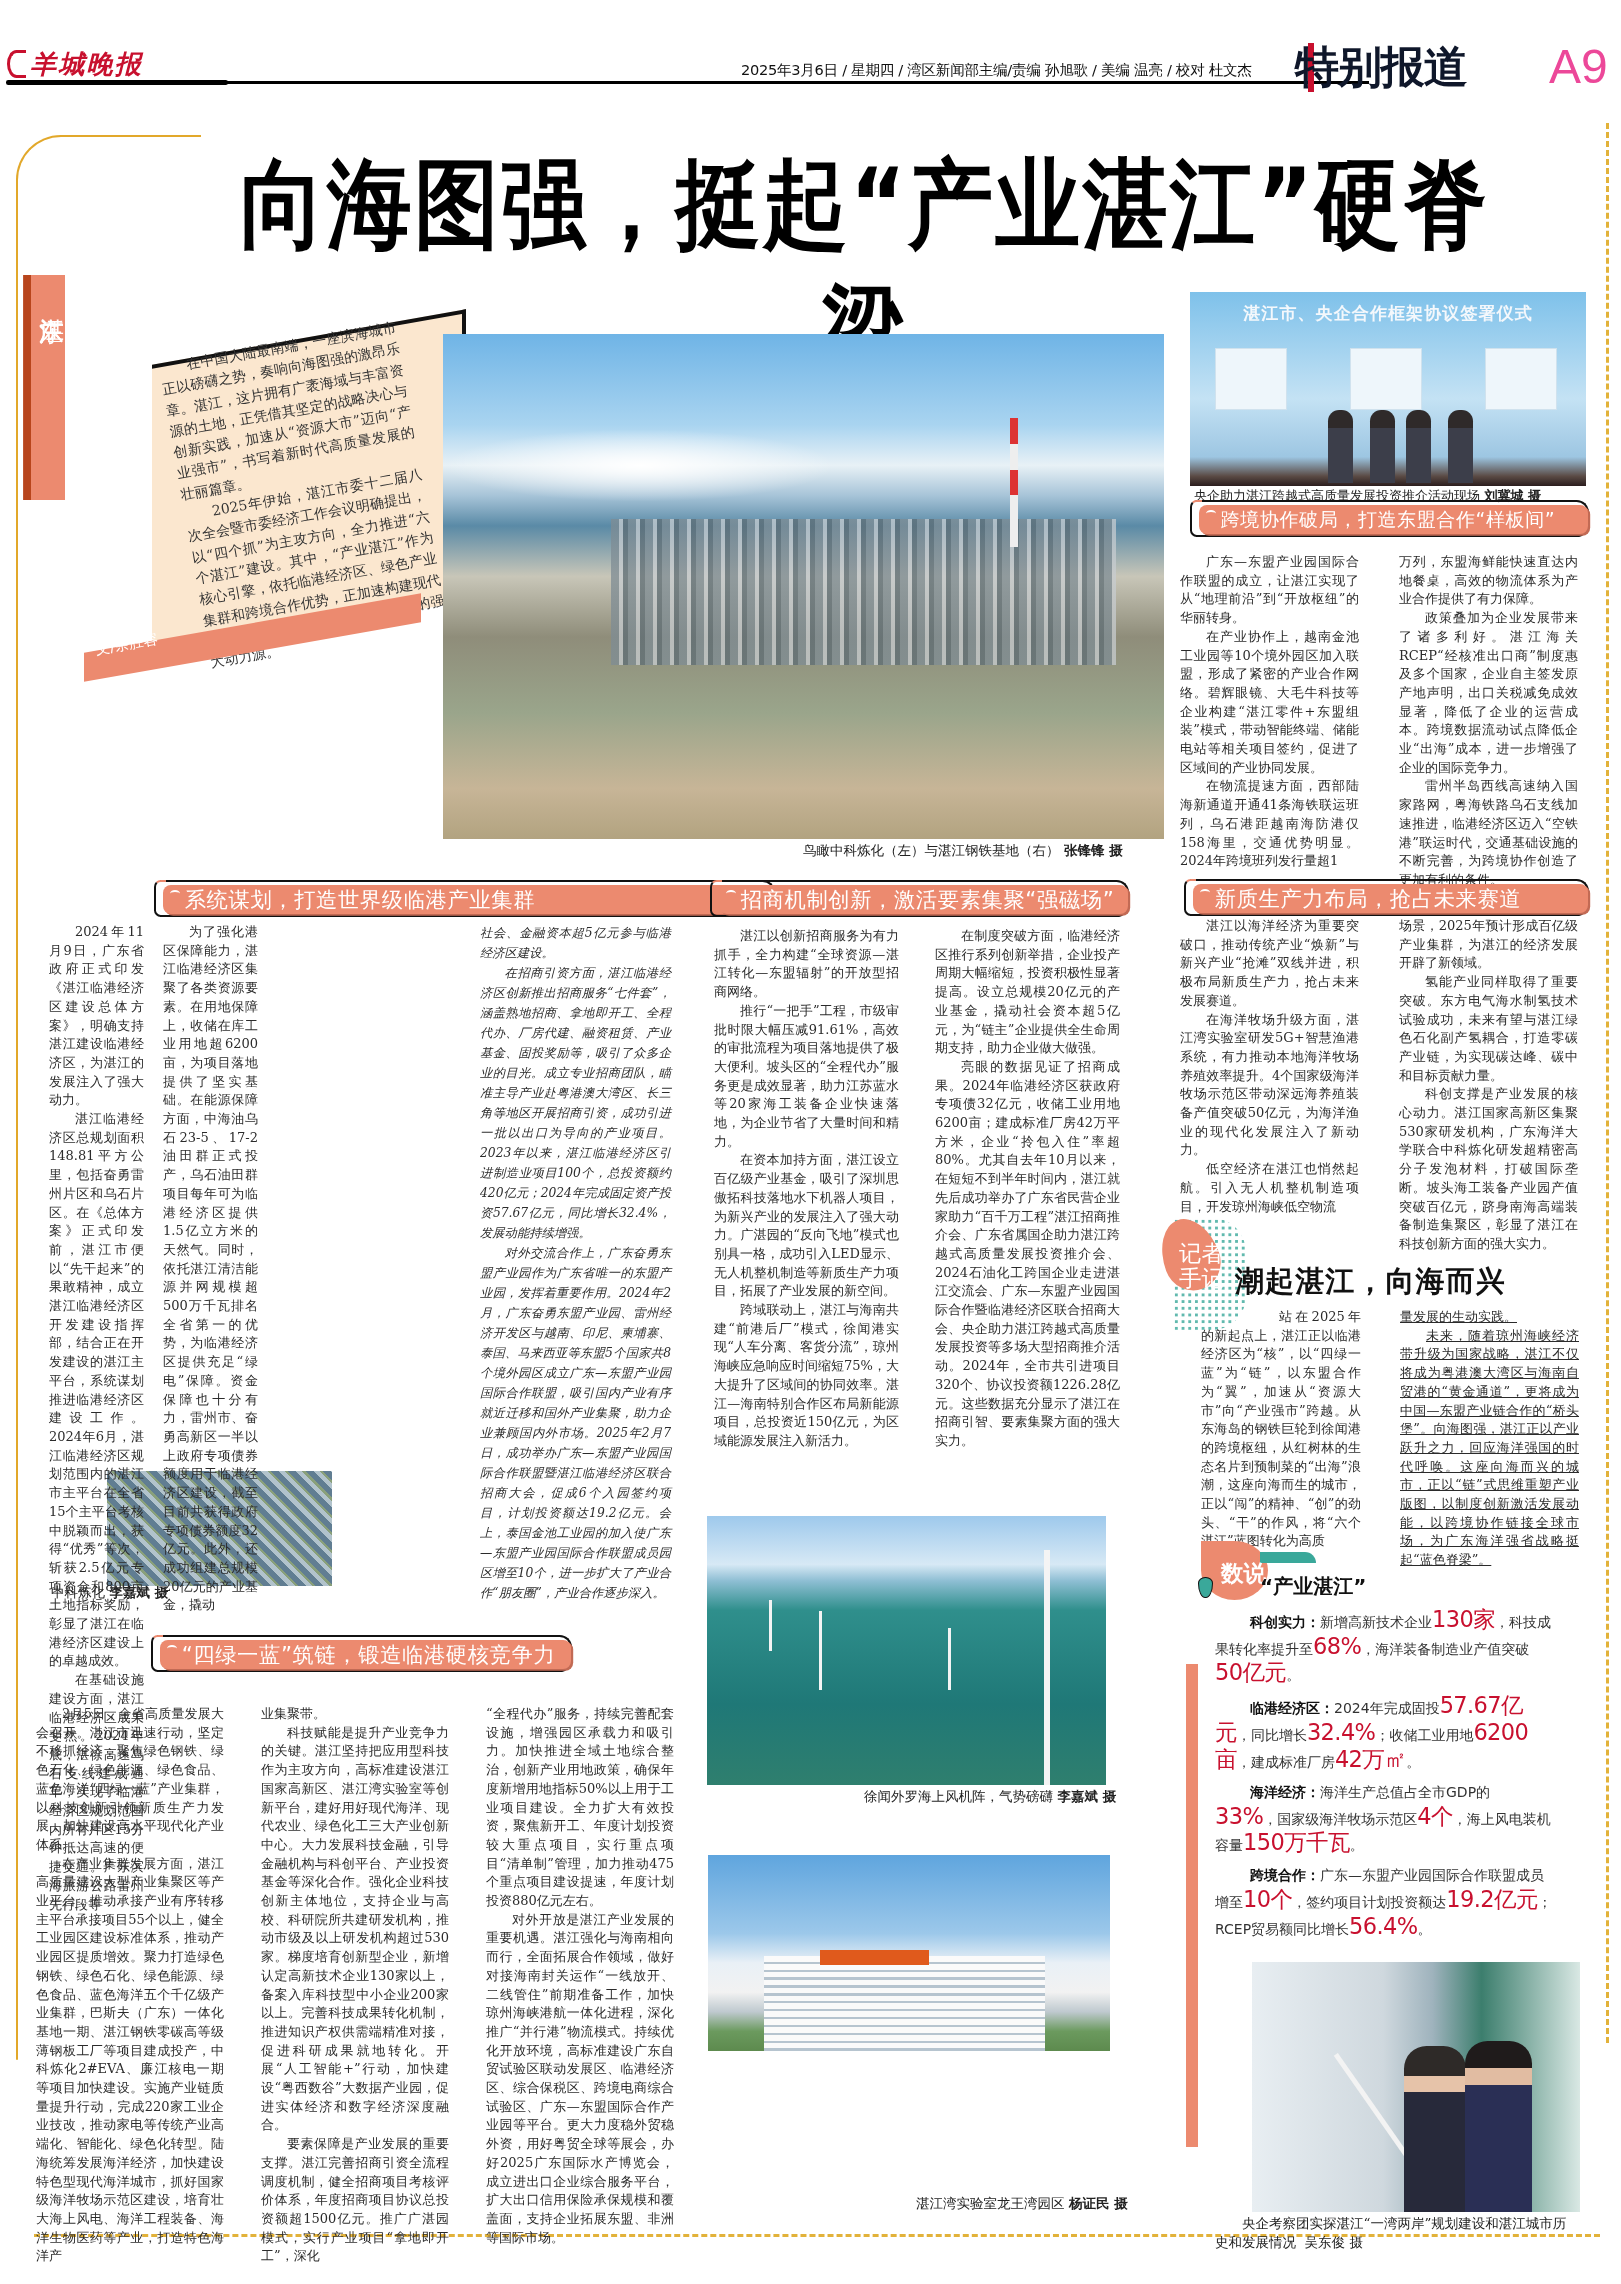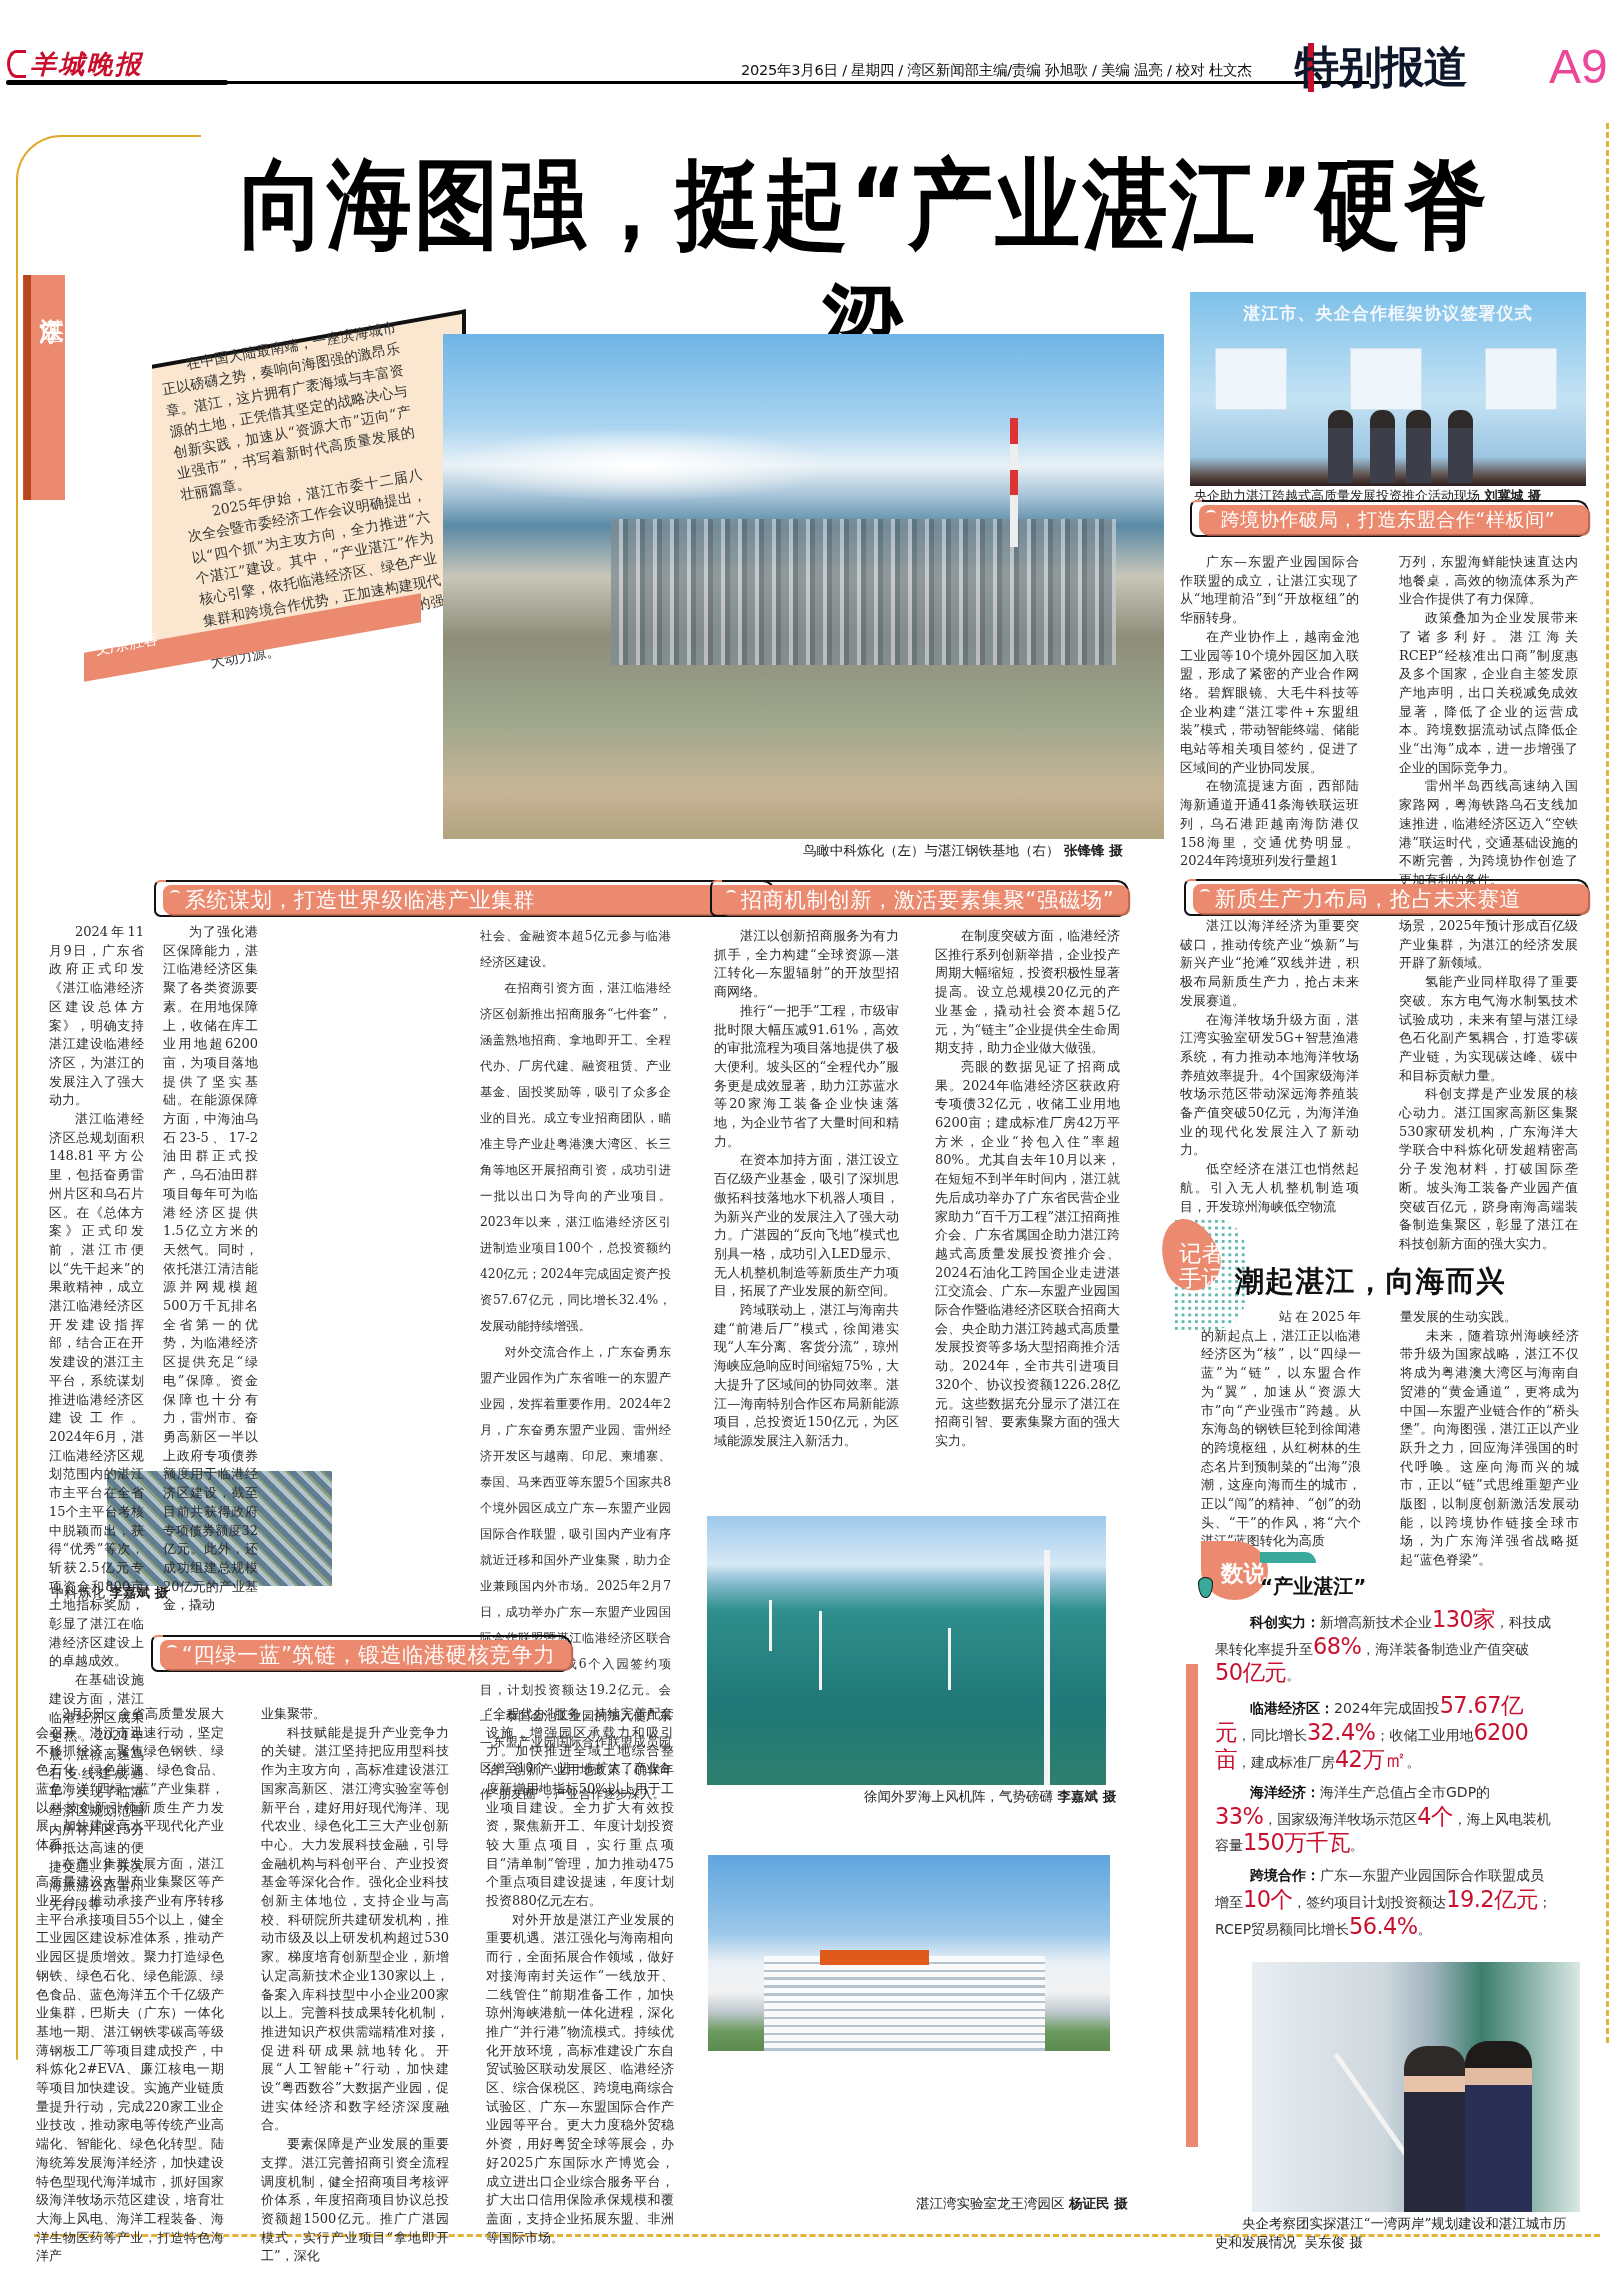--- a/index.html
+++ b/index.html
@@ -188,21 +188,21 @@
     </div>
 </div>
 <div class="col" style="left:49px; top:923px; width:95px;">
   <p>2024年11月9日，广东省政府正式印发《湛江临港经济区建设总体方案》，明确支持湛江建设临港经济区，为湛江的发展注入了强大动力。</p>
   <p>湛江临港经济区总规划面积148.81平方公里，包括奋勇雷州片区和乌石片区。在《总体方案》正式印发前，湛江市便以“先干起来”的果敢精神，成立湛江临港经济区开发建设指挥部，结合正在开发建设的湛江主平台，系统谋划推进临港经济区建设工作。2024年6月，湛江临港经济区规划范围内的湛江市主平台在全省15个主平台考核中脱颖而出，获得“优秀”等次，斩获2.5亿元专项资金和800亩土地指标奖励，彰显了湛江在临港经济区建设上的卓越成效。</p>
   <p>在基础设施建设方面，湛江临港经济区成果斐然。2024年底，湛徐高速乌石支线建成通车，实现了临港经济区规划范围内所有片区15分钟抵达高速的便捷交通。广东滨海旅游公路雷州先行段等</p>
 </div>
 <div class="col" style="left:163px; top:923px; width:95px;">
   <p>为了强化港区保障能力，湛江临港经济区集聚了各类资源要素。在用地保障上，收储在库工业用地超6200亩，为项目落地提供了坚实基础。在能源保障方面，中海油乌石23-5、17-2油田群正式投产，乌石油田群项目每年可为临港经济区提供1.5亿立方米的天然气。同时，依托湛江清洁能源并网规模超500万千瓦排名全省第一的优势，为临港经济区提供充足“绿电”保障。资金保障也十分有力，雷州市、奋勇高新区一半以上政府专项债券额度用于临港经济区建设，截至目前共获得政府专项债券额度32亿元。此外，还成功组建总规模20亿元的产业基金，撬动</p>
 </div>
-<div class="col" style="left:480px; top:923px; width:191px; font-size:12.3px; line-height:26px;">
+<div class="col" style="left:480px; top:923px; width:191px; font-size:12.3px; line-height:20px;font-style:italic;">
   <p class="cont">社会、金融资本超5亿元参与临港经济区建设。</p>
   <p>在招商引资方面，湛江临港经济区创新推出招商服务“七件套”，涵盖熟地招商、拿地即开工、全程代办、厂房代建、融资租赁、产业基金、固投奖励等，吸引了众多企业的目光。成立专业招商团队，瞄准主导产业赴粤港澳大湾区、长三角等地区开展招商引资，成功引进一批以出口为导向的产业项目。2023年以来，湛江临港经济区引进制造业项目100个，总投资额约420亿元；2024年完成固定资产投资57.67亿元，同比增长32.4%，发展动能持续增强。</p>
   <p>对外交流合作上，广东奋勇东盟产业园作为广东省唯一的东盟产业园，发挥着重要作用。2024年2月，广东奋勇东盟产业园、雷州经济开发区与越南、印尼、柬埔寨、泰国、马来西亚等东盟5个国家共8个境外园区成立广东—东盟产业园国际合作联盟，吸引国内产业有序就近迁移和国外产业集聚，助力企业兼顾国内外市场。2025年2月7日，成功举办广东—东盟产业园国际合作联盟暨湛江临港经济区联合招商大会，促成6个入园签约项目，计划投资额达19.2亿元。会上，泰国金池工业园的加入使广东—东盟产业园国际合作联盟成员园区增至10个，进一步扩大了产业合作“朋友圈”，产业合作逐步深入。</p>
 </div>
 
 <div class="subhead" style="left:716px; top:880px; width:413px;">
   <div class="bracket"></div>
   <div class="pill">
       <span>招商机制创新，激活要素集聚“强磁场”</span>
     </div>
@@ -252,21 +252,21 @@
   <p>科创支撑是产业发展的核心动力。湛江国家高新区集聚530家研发机构，广东海洋大学联合中科炼化研发超精密高分子发泡材料，打破国际垄断。坡头海工装备产业园产值突破百亿元，跻身南海高端装备制造集聚区，彰显了湛江在科技创新方面的强大实力。</p>
 </div>
 
 <div class="note-dots"></div>
 <div class="note-drop"></div>
 <div class="note-label">记者手记</div>
 <div class="note-title">潮起湛江，向海而兴</div>
 <div class="col" style="left:1201px; top:1308px; width:160px;">
   <p style="text-indent:6em;">站在2025年的新起点上，湛江正以临港经济区为“核”，以“四绿一蓝”为“链”，以东盟合作为“翼”，加速从“资源大市”向“产业强市”跨越。从东海岛的钢铁巨轮到徐闻港的跨境枢纽，从红树林的生态名片到预制菜的“出海”浪潮，这座向海而生的城市，正以“闯”的精神、“创”的劲头、“干”的作风，将“六个湛江”蓝图转化为高质</p>
 </div>
-<div class="col" style="left:1400px; top:1308px; width:179px;">
+<div class="col" style="left:1400px; top:1308px; width:179px;text-decoration:underline;">
   <p class="cont">量发展的生动实践。</p>
   <p>未来，随着琼州海峡经济带升级为国家战略，湛江不仅将成为粤港澳大湾区与海南自贸港的“黄金通道”，更将成为中国—东盟产业链合作的“桥头堡”。向海图强，湛江正以产业跃升之力，回应海洋强国的时代呼唤。这座向海而兴的城市，正以“链”式思维重塑产业版图，以制度创新激活发展动能，以跨境协作链接全球市场，为广东海洋强省战略挺起“蓝色脊梁”。</p>
 </div>
 
 <div class="shu-drop"></div>
 <div class="shu-ribbon"></div>
 <div class="shu-green"></div>
 <div class="shu-label">数说</div>
 <div class="shu-title">“产业湛江”</div>
 <div class="shu-bar"></div>

